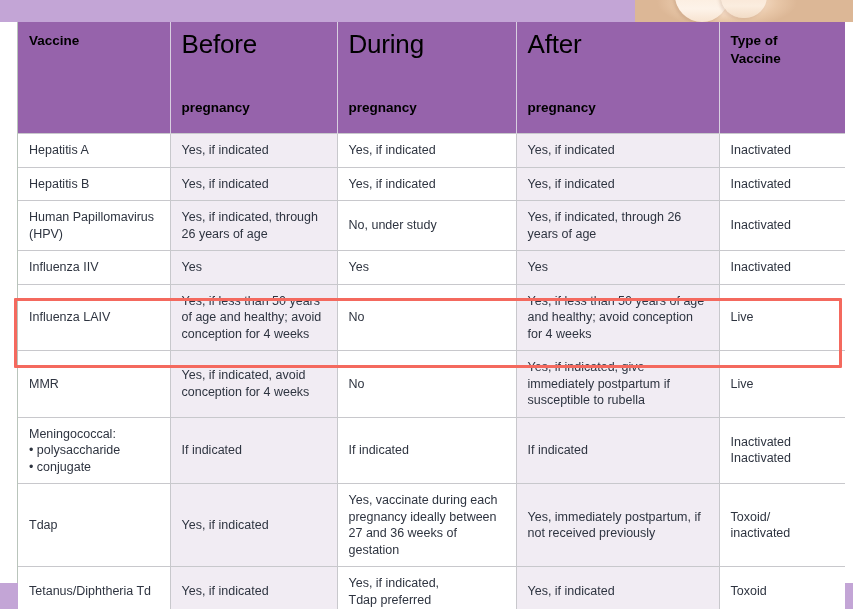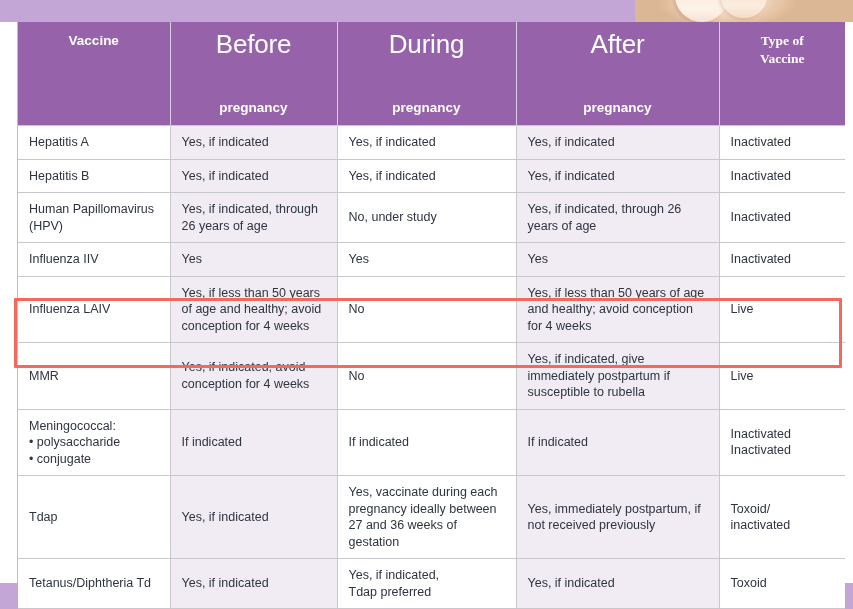--- a/index.html
+++ b/index.html
@@ -85,29 +85,29 @@
     color: #2e3440;
   }
   #vax-table col.c0 { width: 152px; }
   #vax-table col.c1 { width: 167px; }
   #vax-table col.c2 { width: 179px; }
   #vax-table col.c3 { width: 203px; }
   #vax-table col.c4 { width: 126px; }
 
   #vax-table th {
     background: #9663ab;
-    color: #ffffff;
-    text-align: center;
+    color: #000000;
+    text-align: left;
     vertical-align: top;
-    padding: 9px 11px 10px 11px;
+    padding: 9px 11px 18px 11px;
     border-right: 1px solid #d8cfe0;
     font-weight: bold;
     line-height: 1.05;
   }
-  #vax-table th:last-child { border-right: none; font-family: Liberation Serif, serif; }
+  #vax-table th:last-child { border-right: none; }
   #vax-table th .big {
     display: block;
     font-size: 26px;
     font-weight: normal;
     letter-spacing: -0.2px;
     line-height: 1.0;
     margin-bottom: 0;
   }
   #vax-table th .sub {
     display: block;

